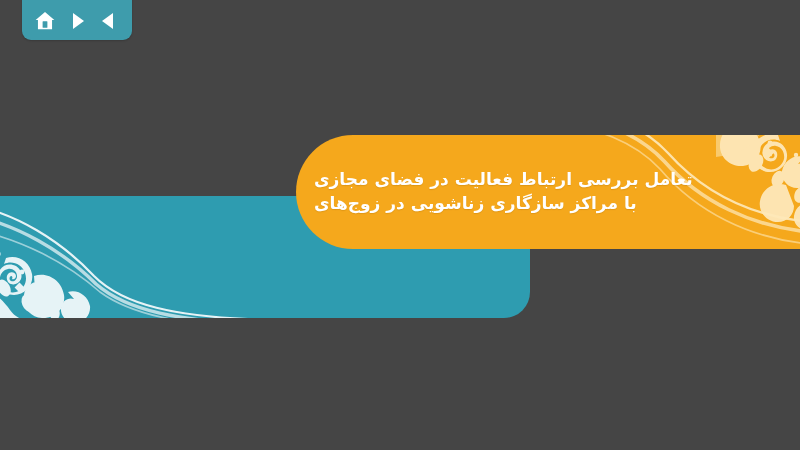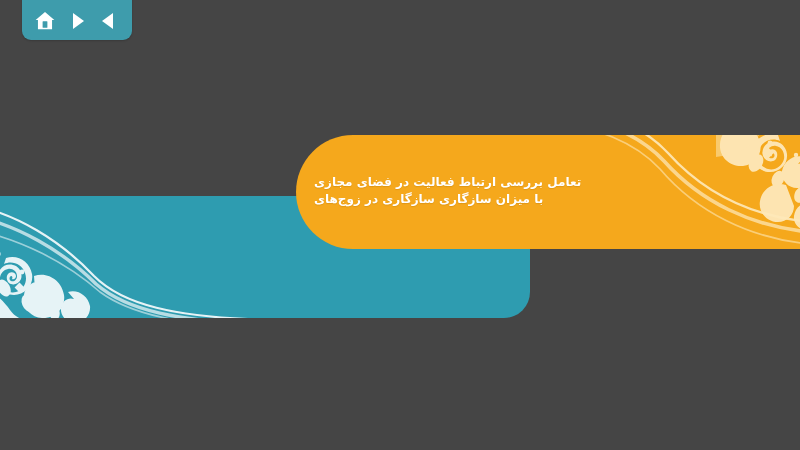--- a/index.html
+++ b/index.html
@@ -80,21 +80,21 @@
     display:flex;
     flex-direction:column;
     align-items:flex-end;
     justify-content:center;
     padding:4px 22px 6px 18px;
     direction:rtl;
     z-index:3;
   }
   .title-line {
     color:#FFFFFF;
-    font-size:12px;
+    font-size:17px;
     line-height:1.42;
     font-weight:700;
     white-space:nowrap;
     text-align:right;
     text-shadow:0 1px 1px rgba(150,95,0,.22);
     letter-spacing:.1px;
   }
 </style>
 </head>
 <body>
@@ -185,18 +185,18 @@
         <circle cx="224" cy="36" r="2.2"></circle>
         <circle cx="244" cy="52" r="2"></circle>
         <circle cx="236" cy="100" r="2.4"></circle>
         <path d="M250 -10 c-30 2 -52 12 -66 30 c-8 10 -22 16 -40 18 l0 -48 Z" opacity=".55"></path>
         <path d="M250 96 c-6 2 -10 6 -12 12 c4 -3 8 -4 12 -4 Z"></path>
       </g>
     </svg>
 
     <div id="title-block">
       <div class="title-line">تعامل بررسی ارتباط فعالیت در فضای مجازی</div>
-      <div class="title-line">با میزان سازگاری سازگاری در زوج‌های</div>
+      <div class="title-line">با مراکز سازگاری زناشویی در زوج‌های</div>
     </div>
 
   </div>
 
 </div>
 
 </body></html>

